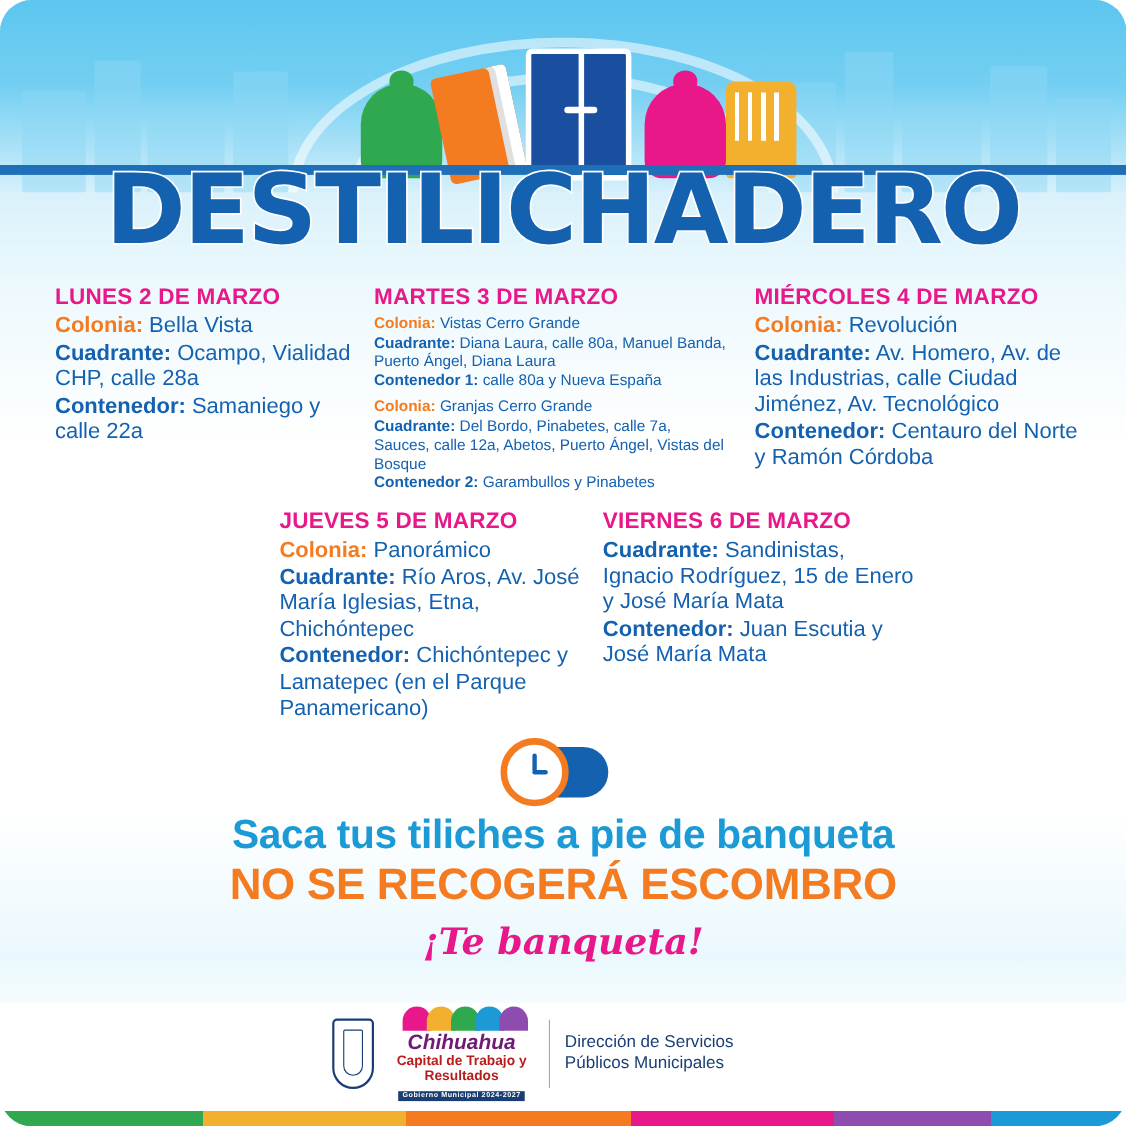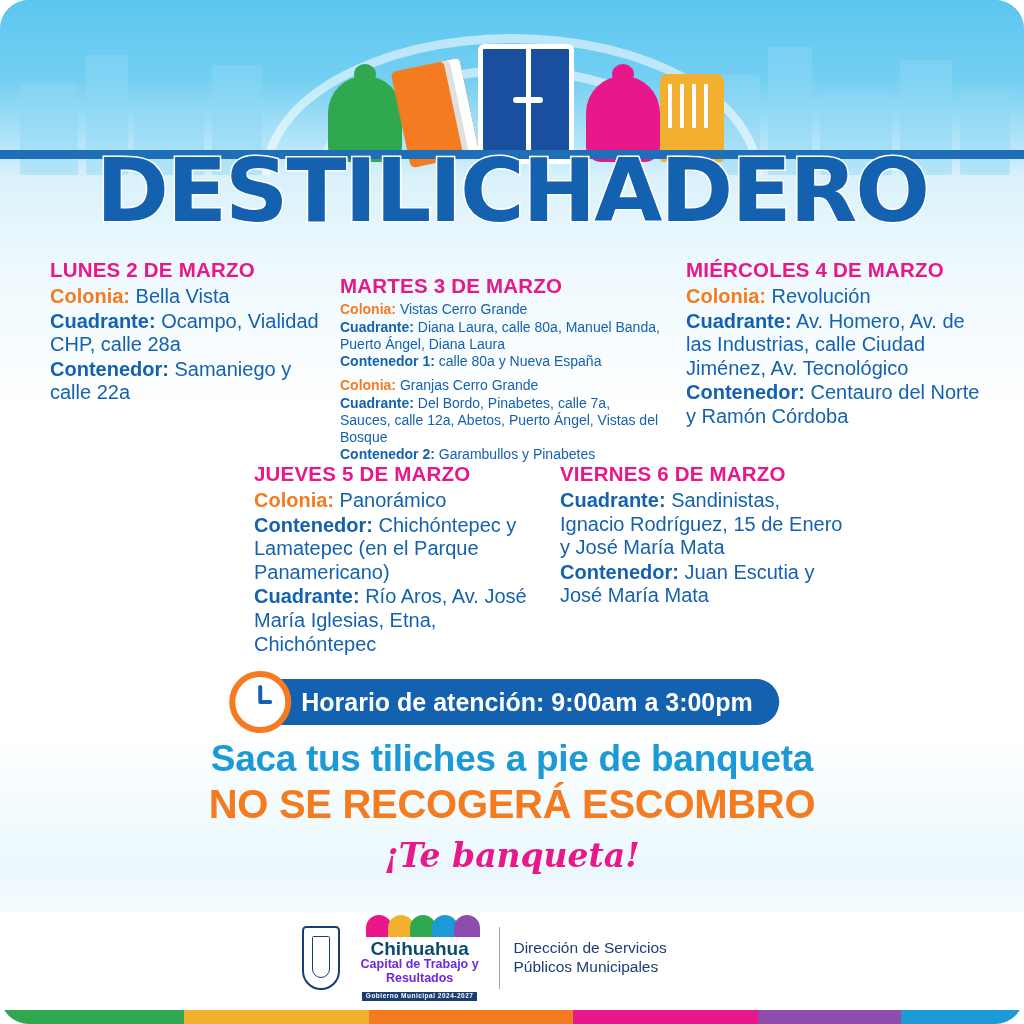--- a/index.html
+++ b/index.html
@@ -94,39 +94,39 @@
     -webkit-text-stroke: 3px #ffffff;
     paint-order: stroke fill;
     line-height: .98;
   }
 
   
   .cols { position: absolute; top: 258px; left: 4px; width: 1024px; }
   .row { display: flex; }
   .col { padding: 0 8px; }
   .col-a { width: 290px; margin-left: 38px; }
-  .col-b { width: 340px; margin-left: 0px; margin-top: 16px; }
+  .col-b { width: 340px; margin-left: 0px; }
   .col-c { width: 320px; margin-left: 6px; }
 
   .daytitle {
     font-weight: 700; font-size: 20.5px; letter-spacing: .2px;
     margin-bottom: 3px;
   }
   .d-pink { color: #e8178a; }
   .lbl-orange { color: #f47b20; font-weight: 700; }
   .lbl-blue { color: #1461b0; font-weight: 700; }
   .txt { color: #1461b0; }
 
   .big p { font-size: 20px; line-height: 1.18; color: #1461b0; margin-bottom: 1px; }
   .small p { font-size: 14px; line-height: 1.2; color: #1461b0; margin-bottom: 1px; }
   .small .sub { margin-top: 7px; }
 
   .row2 { position: absolute; top: 462px; left: 0; width: 1024px; display: flex; }
   .col-d { width: 290px; margin-left: 246px; }
-  .col-e { width: 300px; margin-left: 16px; }
+  .col-e { width: 300px; margin-left: 4px; }
 
   
   .pill {
     position: absolute; top: 679px; left: 50%; transform: translateX(-50%);
     background: #1461b0; color: #ffffff; border-radius: 26px;
     height: 46px; padding: 0 26px 0 56px; display: flex; align-items: center;
     font-size: 25px; font-weight: 700; white-space: nowrap;
   }
   .clock {
     position: absolute; left: -16px; top: -8px; width: 62px; height: 62px;
@@ -179,22 +179,22 @@
   .brand .arcs { display:block; height: 22px; position: relative; width: 112px; margin: 0 auto 2px; }
   .brand .arcs i {
     position: absolute; bottom: 0; width: 26px; height: 22px;
     border-radius: 13px 13px 0 0; display: block;
   }
   .brand .arcs i:nth-child(1){ left: 2px;  background:#e8178a; }
   .brand .arcs i:nth-child(2){ left: 24px; background:#f2b02e; }
   .brand .arcs i:nth-child(3){ left: 46px; background:#2fa84f; }
   .brand .arcs i:nth-child(4){ left: 68px; background:#1b9ad6; }
   .brand .arcs i:nth-child(5){ left: 90px; background:#8e4dae; }
-  .brand .b1 { font-size: 19px; font-weight: 700; color: #0c4a6e; }
-  .brand .b2 { font-size: 12.5px; font-weight: 700; color: #6d28d9; }
+  .brand .b1 { font-size: 19px; font-weight: 700; color: #701a75; font-style: italic; }
+  .brand .b2 { font-size: 12.5px; font-weight: 700; color: #b91c1c; }
   .brand .b3 { font-size: 6.5px; font-weight: 700; color: #1a3e74; letter-spacing: .5px; background:#1a3e74; color:#fff; padding:1px 4px; display:inline-block; margin-top:2px; }
   .divider { width: 1px; height: 62px; background: #9aa6b5; }
   .dept { font-size: 15.5px; font-weight: 400; color: #1a3e74; line-height: 1.2; }
 </style>
 </head>
 <body>
 
 <div class="poster">
 
   <div class="topband">
@@ -267,39 +267,38 @@
 
     </div>
   </div>
 
   <div class="row2">
 
     <div class="col col-d big">
       <div class="daytitle d-pink">JUEVES 5 DE MARZO</div>
       <p><span class="lbl-orange">Colonia:</span>
          <span class="txt">Panorámico</span></p>
+      <p><span class="lbl-blue">Cuadrante:</span>
+         <span class="txt">Río Aros, Av. José María Iglesias, Etna, Chichóntepec</span></p>
       <p><span class="lbl-blue">Contenedor:</span>
          <span class="txt">Chichóntepec y Lamatepec (en el Parque Panamericano)</span></p>
-      <p><span class="lbl-blue">Cuadrante:</span>
-         <span class="txt">Río Aros, Av. José María Iglesias, Etna, Chichóntepec</span></p>
     </div>
 
     <div class="col col-e big">
       <div class="daytitle d-pink">VIERNES 6 DE MARZO</div>
       <p><span class="lbl-blue">Cuadrante:</span>
          <span class="txt">Sandinistas, Ignacio Rodríguez, 15 de Enero y José María Mata</span></p>
       <p><span class="lbl-blue">Contenedor:</span>
          <span class="txt">Juan Escutia y José María Mata</span></p>
     </div>
 
   </div>
 
   <div class="pill">
     <span class="clock"></span>
-    <span>Horario de atención: 9:00am a 3:00pm</span>
   </div>
 
   <div class="slogan1">Saca tus tiliches a pie de banqueta</div>
   <div class="slogan2">NO SE RECOGERÁ ESCOMBRO</div>
   <div class="slogan3">¡Te banqueta!</div>
 
   <div class="footer">
     <div class="footer-card">
       <div class="shield"></div>
       <div class="brand">

